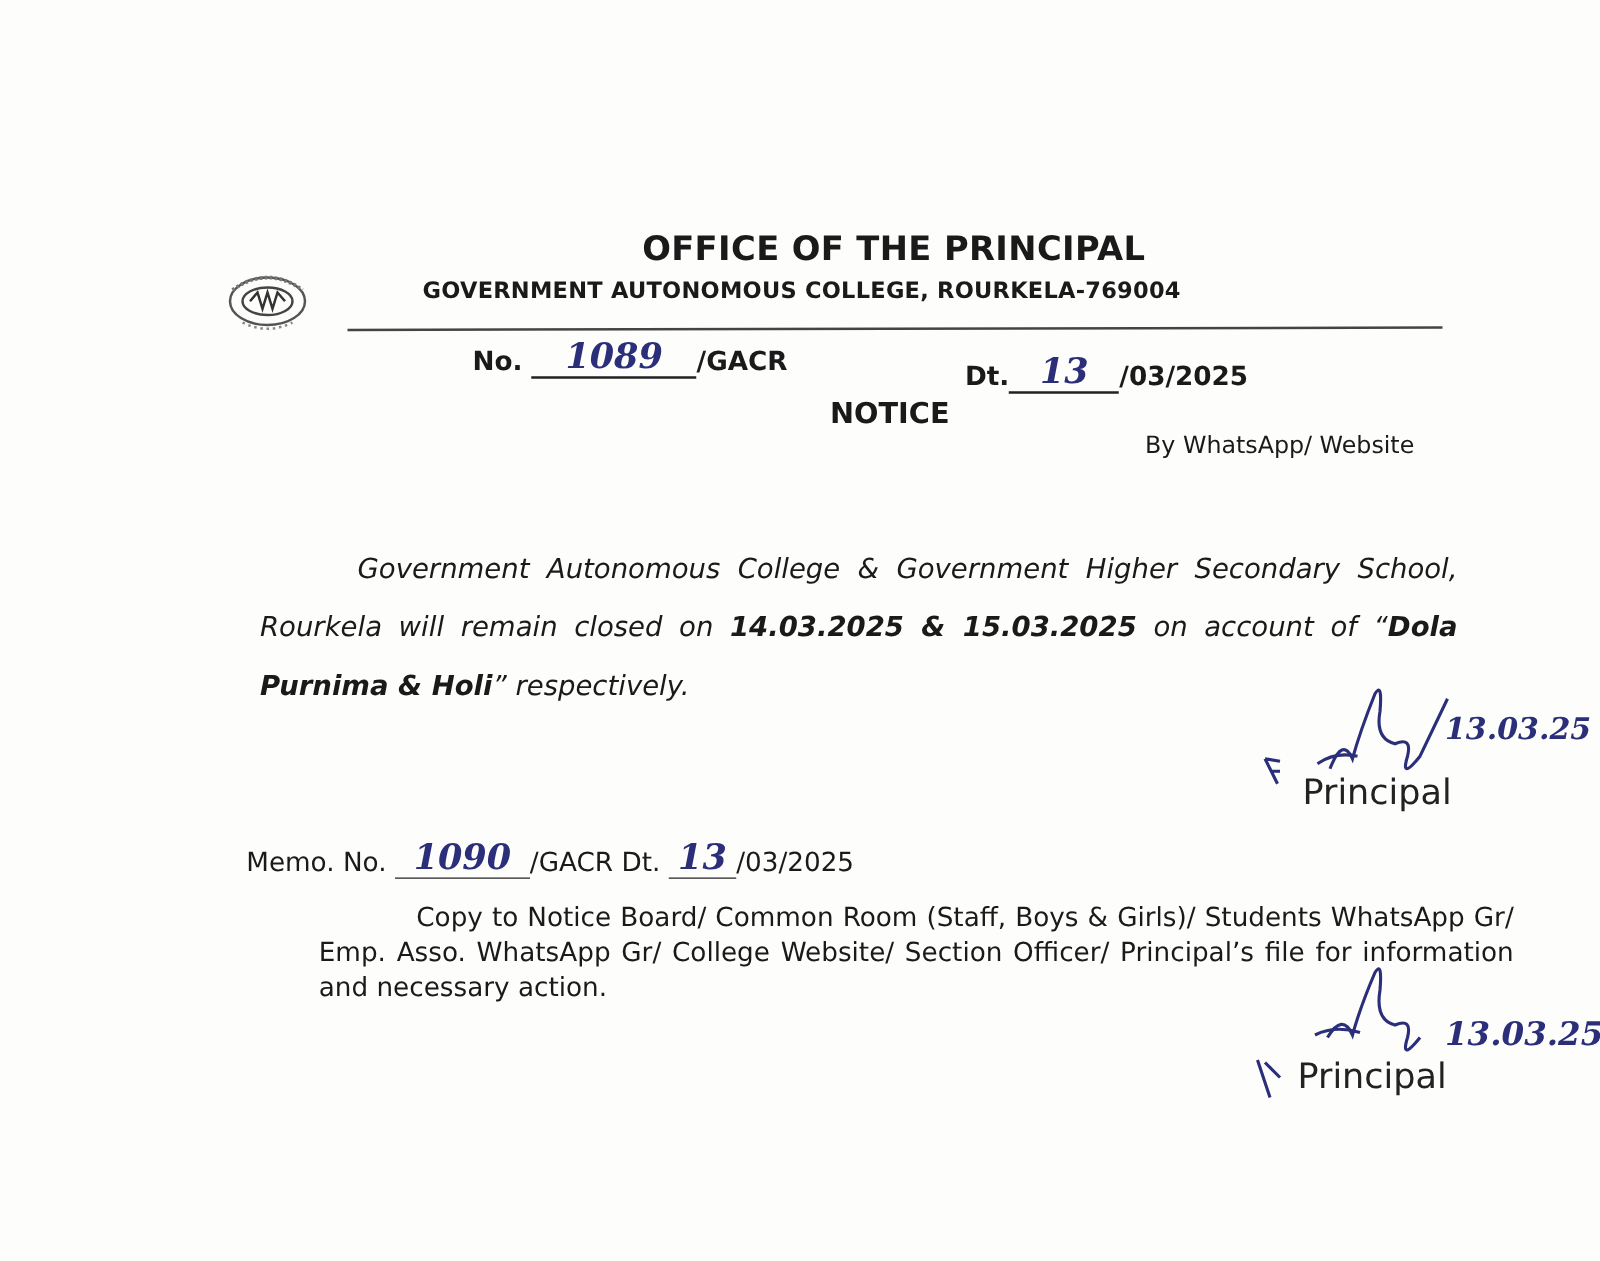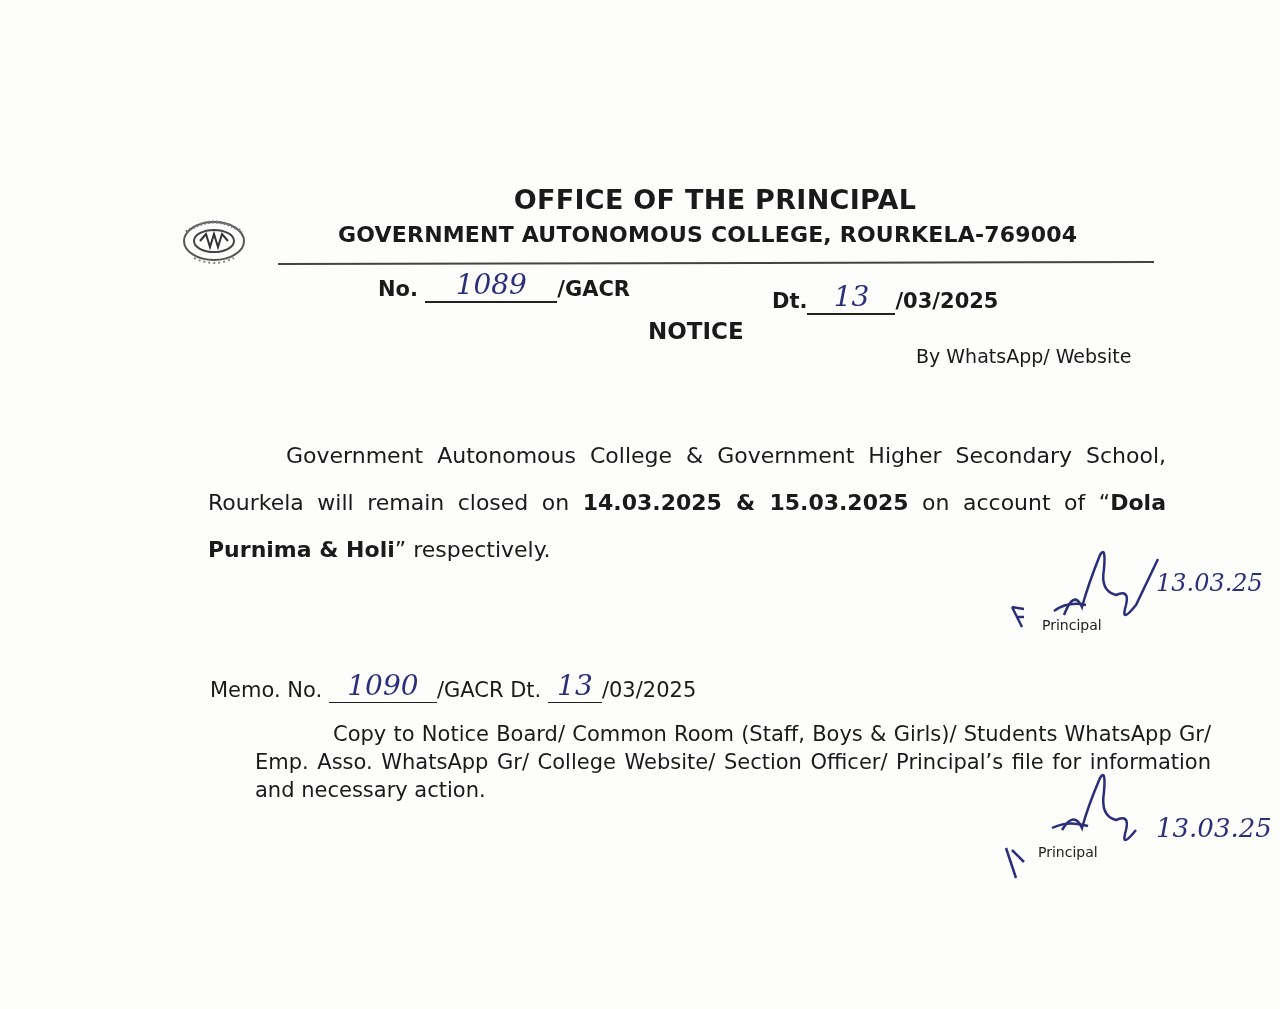--- a/index.html
+++ b/index.html
@@ -4,40 +4,40 @@
 <style>
   html, body { margin: 0; padding: 0; }
   body {
     width: 1280px; height: 1009px; position: relative; overflow: hidden;
     background: #fdfdfc;
     font-family: "DejaVu Sans", "Liberation Sans", sans-serif;
     color: #1a1a1a;
   }
   .abs { position: absolute; white-space: nowrap; }
   .header-title { left: 0; width: 1430px; top: 184px; text-align: center; font-size: 27px; font-weight: bold; letter-spacing: 0.3px; }
-  .header-sub { left: 338px; top: 222px; font-size: 22px; font-weight: bold; letter-spacing: 0.2px; }
+  .header-sub { left: 338px; top: 222px; font-size: 18px; font-weight: bold; letter-spacing: 0.2px; }
   .logo { left: 176px; top: 214px; width: 76px; height: 52px; }
   .rule { left: 278px; top: 262px; width: 876px; height: 0; border-top: 2px solid #444; transform: rotate(-0.12deg); }
 
   .refline { top: 277px; font-size: 21px; font-weight: bold; }
   .blank { display: inline-block; border-bottom: 2px solid #222; text-align: center; position: relative; }
-  .hand { font-family: "DejaVu Serif", serif; font-style: italic; font-weight: normal; color: #2b2f7a; font-size: 28px; line-height: 20px; position: relative; top: -2px; }
+  .hand { font-family: "DejaVu Serif", serif; font-style: italic; font-weight: bold; color: #2b2f7a; font-size: 28px; line-height: 20px; position: relative; top: -2px; }
 
-  .notice-title { left: 648px; top: 318px; font-size: 23px; font-weight: bold; text-align: center; }
+  .notice-title { left: 664px; top: 318px; font-size: 23px; font-weight: bold; text-align: center; }
   .delivery { left: 916px; top: 345px; font-size: 19px; }
 
-  .body-para { left: 208px; top: 432px; width: 958px; font-size: 22px; line-height: 47px; text-align: justify; text-align-last: left; white-space: normal; text-indent: 78px; }
+  .body-para { left: 208px; top: 432px; width: 958px; font-size: 22px; line-height: 47px; text-align: justify; text-align-last: left; white-space: normal; text-indent: 78px; font-style: italic; }
   .body-para b { font-weight: bold; }
 
   .sig { color: #2b2f7a; }
-  .sig-label { color: #222; font-size: 14px; }
+  .sig-label { color: #222; font-size: 28px; }
   .sig1 { left: 1008px; top: 545px; width: 260px; height: 100px; }
   .sig2 { left: 1002px; top: 770px; width: 270px; height: 110px; }
 
-  .memo-line { left: 210px; top: 678px; font-size: 21px; }
+  .memo-line { left: 197px; top: 678px; font-size: 21px; }
   .memo-line .blank { border-bottom: 1.5px solid #222; }
   .memo-para { left: 210px; top: 720px; width: 956px; font-size: 21px; line-height: 28px; text-align: justify; text-align-last: left; white-space: normal; text-indent: 78px; margin-left: 45px; }
 </style>
 </head>
 <body>
 
 <div class="abs logo">
   <svg width="76" height="52" viewBox="0 0 76 52">
     <ellipse cx="38" cy="27" rx="30" ry="19" fill="none" stroke="#555" stroke-width="2"></ellipse>
     <ellipse cx="38" cy="27" rx="20" ry="11" fill="none" stroke="#444" stroke-width="2"></ellipse>

